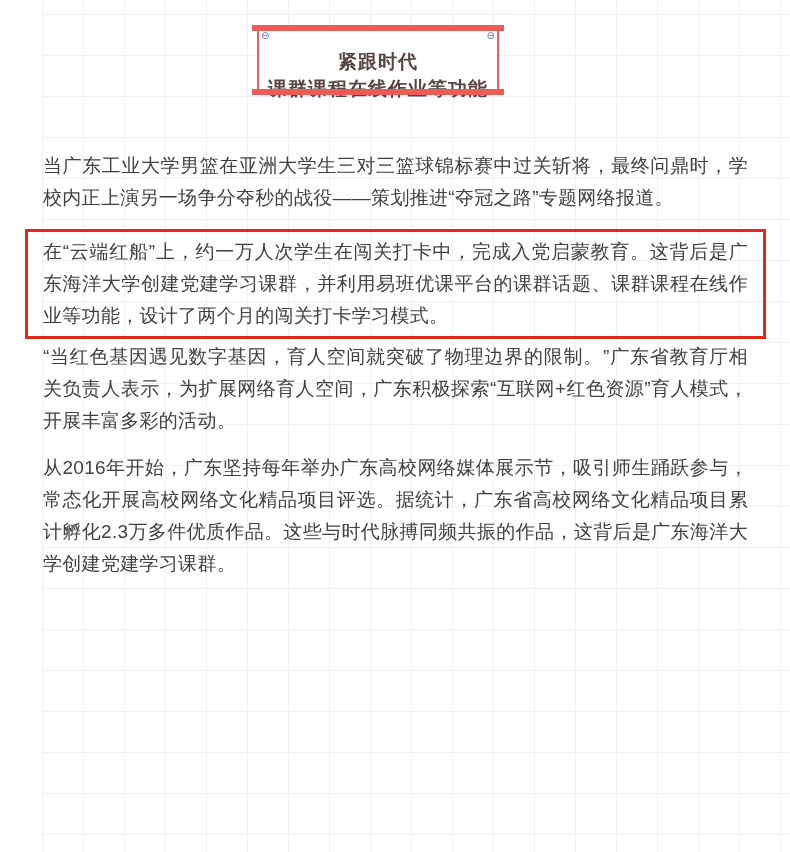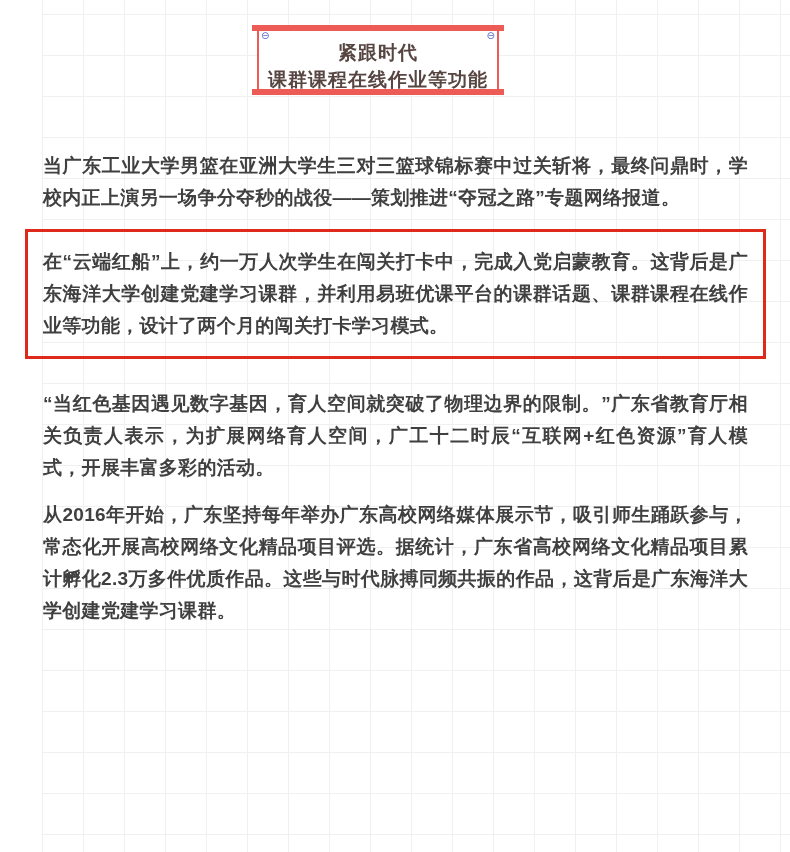--- a/index.html
+++ b/index.html
@@ -27,38 +27,38 @@
   .title-box .bar{
     position:absolute;left:-7px;right:-7px;height:6px;
     background:var(--accent,#ec5b56);
   }
   .title-box .bar.top{top:-5px;}
   .title-box .bar.bottom{bottom:-5px;}
   .title-line{
     font-size:19px;font-weight:bold;line-height:27px;
     color:var(--title,#564540);letter-spacing:1px;white-space:nowrap;
   }
-  .title-line.first{margin-top:9px;}
+  .title-line.first{margin-top:18px;}
   .handle{
     position:absolute;top:1px;font-size:10px;line-height:10px;
     color:var(--handle,#5a68cd);cursor:pointer;
   }
   .handle.left{left:2px;}
   .handle.right{right:2px;}
   
   .content{
     position:absolute;left:43px;top:150px;width:705px;
     font-size:19px;line-height:32px;color:var(--text,#404040);
     text-align:justify;letter-spacing:0.3px;
   }
-  .content p{margin:0 0 15px 0;font-weight:bold;}
+  .content p{margin:0 0 15px 0;}
   .highlight{
     border:3px solid var(--highlight,#dd2a1a);
-    margin:0 -18px 29px -18px;
-    padding:14px 15px;
+    margin:0 -18px 2px -18px;
+    padding:4px 15px;
   }
   .highlight p{margin:0;}
 </style>
 </head>
 <body>
 
 <div class="grid-bg"></div>
 
 <div class="title-box">
   <div class="bar top"></div>
@@ -67,15 +67,15 @@
   <div class="title-line first">紧跟时代</div>
   <div class="title-line">课群课程在线作业等功能</div>
   <div class="bar bottom"></div>
 </div>
 
 <div class="content">
   <p>当广东工业大学男篮在亚洲大学生三对三篮球锦标赛中过关斩将，最终问鼎时，学校内正上演另一场争分夺秒的战役——策划推进“夺冠之路”专题网络报道。</p>
   <div class="highlight">
     <p>在“云端红船”上，约一万人次学生在闯关打卡中，完成入党启蒙教育。这背后是广东海洋大学创建党建学习课群，并利用易班优课平台的课群话题、课群课程在线作业等功能，设计了两个月的闯关打卡学习模式。</p>
   </div>
-  <p>“当红色基因遇见数字基因，育人空间就突破了物理边界的限制。”广东省教育厅相关负责人表示，为扩展网络育人空间，广工十二时辰“互联网+红色资源”育人模式，开展丰富多彩的活动。</p>
+  <p>“当红色基因遇见数字基因，育人空间就突破了物理边界的限制。”广东省教育厅相关负责人表示，为扩展网络育人空间，广东积极探索“互联网+红色资源”育人模式，开展丰富多彩的活动。</p>
   <p>从2016年开始，广东坚持每年举办广东高校网络媒体展示节，吸引师生踊跃参与，常态化开展高校网络文化精品项目评选。据统计，广东省高校网络文化精品项目累计孵化2.3万多件优质作品。这些与时代脉搏同频共振的作品，这背后是广东海洋大学创建党建学习课群。</p>
 </div>
 
 </body></html>

